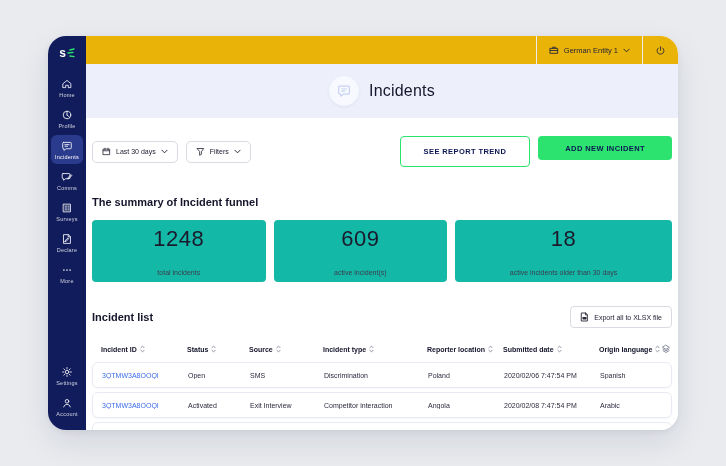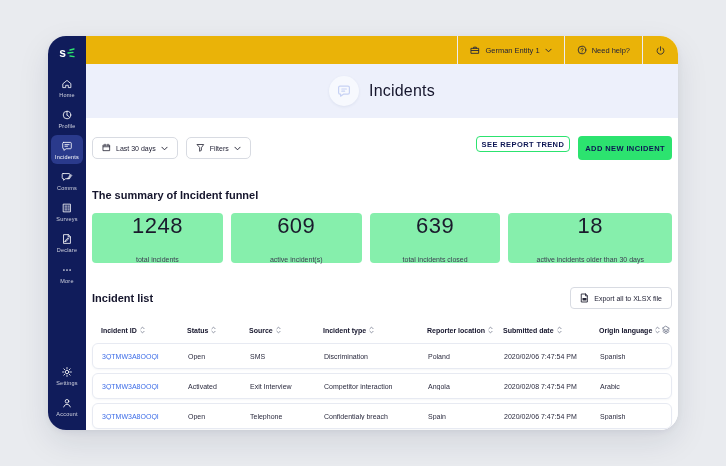--- a/index.html
+++ b/index.html
@@ -60,34 +60,34 @@
   
   .content { flex:1; padding:0 6px; display:flex; flex-direction:column; min-height:0; }
   .filter-row { margin-top:18px; display:flex; align-items:center; gap:8px; }
   .chip-btn {
     display:flex; align-items:center; gap:5px; height:22px; padding:0 9px;
     background:#fff; border:1px solid #d8dbe2; border-radius:5px;
     font-size:7px; color:#1c1c30; cursor:pointer;
   }
   .right-actions { margin-left:auto; display:flex; gap:8px; }
   .btn-outline-green {
-    height:16px; padding:0 5px; background:#fff; border:1.5px solid var(--green);
+    height:31px; padding:0 23px; background:#fff; border:1.5px solid var(--green);
     border-radius:4px; font-size:7.5px; font-weight:bold; letter-spacing:.4px;
     color:#0c1553; display:flex; align-items:center; cursor:pointer;
   }
   .btn-green {
-    height:24px; padding:0 7px; background:var(--green); border:none;
+    height:24px; padding:0 27px; background:var(--green); border:none;
     border-radius:4px; font-size:7.5px; font-weight:bold; letter-spacing:.4px;
     color:#0c1553; display:flex; align-items:center; cursor:pointer;
   }
   .section-title { font-size:11px; font-weight:bold; color:#15152c; }
   .summary-title { margin-top:29px; }
   .cards-row { margin-top:12px; display:flex; gap:8px; }
   .stat-card {
-    flex:1; background:#86efac; border-radius:4px; height:50px;
+    flex:1; background:#14b8a6; border-radius:4px; height:62px;
     display:flex; flex-direction:column; align-items:center; justify-content:center; gap:17px;
   }
   .stat-card.wide { flex:1.25; }
   .stat-value { font-size:22px; color:#1a1a2c; letter-spacing:.5px; }
   .stat-label { font-size:7px; color:#3c3c50; }
   .list-header-row { margin-top:24px; display:flex; align-items:center; justify-content:space-between; }
   .export-btn {
     display:flex; align-items:center; gap:5px; height:22px; padding:0 9px;
     background:#fff; border:1px solid #d8dbe2; border-radius:4px;
     font-size:7px; color:#1c1c30; cursor:pointer;
@@ -238,30 +238,20 @@
               <path class="icon-dark" d="M1.6 4h8.8v6H1.6zM4.4 4V2.6h3.2V4M1.6 6.6h8.8"></path>
             </svg>
         </span>
         <span>German Entity 1</span>
         <svg class="chev-down" viewBox="0 0 8 5">
             <path class="icon-dark" d="M1 1l3 3 3-3"></path>
           </svg>
       </div>
       <div class="topbar-item">
         <span>
-          <svg width="10" height="10" viewBox="0 0 12 12">
-              <circle class="icon-dark" cx="6" cy="6" r="4.6"></circle>
-              <path class="icon-dark" d="M4.7 5a1.4 1.4 0 1 1 2 1.4c-.5.2-.7.5-.7 1"></path>
-              <circle cx="6" cy="8.6" r=".5" fill="#2a2a3a"></circle>
-            </svg>
-        </span>
-        <span>Need help?</span>
-      </div>
-      <div class="topbar-item">
-        <span>
           <svg width="11" height="11" viewBox="0 0 14 14">
               <path class="icon-dark" d="M7 2.2v4.6"></path>
               <path class="icon-dark" d="M4.3 3.8a4.4 4.4 0 1 0 5.4 0"></path>
             </svg>
         </span>
       </div>
     </div>
 
     <div class="header-band">
       <div class="header-icon-circle">
@@ -306,24 +296,20 @@
 
       <div class="section-title summary-title">The summary of Incident funnel</div>
       <div class="cards-row">
         <div class="stat-card">
           <div class="stat-value">1248</div>
           <div class="stat-label">total incidents</div>
         </div>
         <div class="stat-card">
           <div class="stat-value">609</div>
           <div class="stat-label">active incident(s)</div>
-        </div>
-        <div class="stat-card">
-          <div class="stat-value">639</div>
-          <div class="stat-label">total incidents closed</div>
         </div>
         <div class="stat-card wide">
           <div class="stat-value">18</div>
           <div class="stat-label">active incidents older than 30 days</div>
         </div>
       </div>
 
       <div class="list-header-row">
         <div class="section-title">Incident list</div>
         <button class="export-btn">

